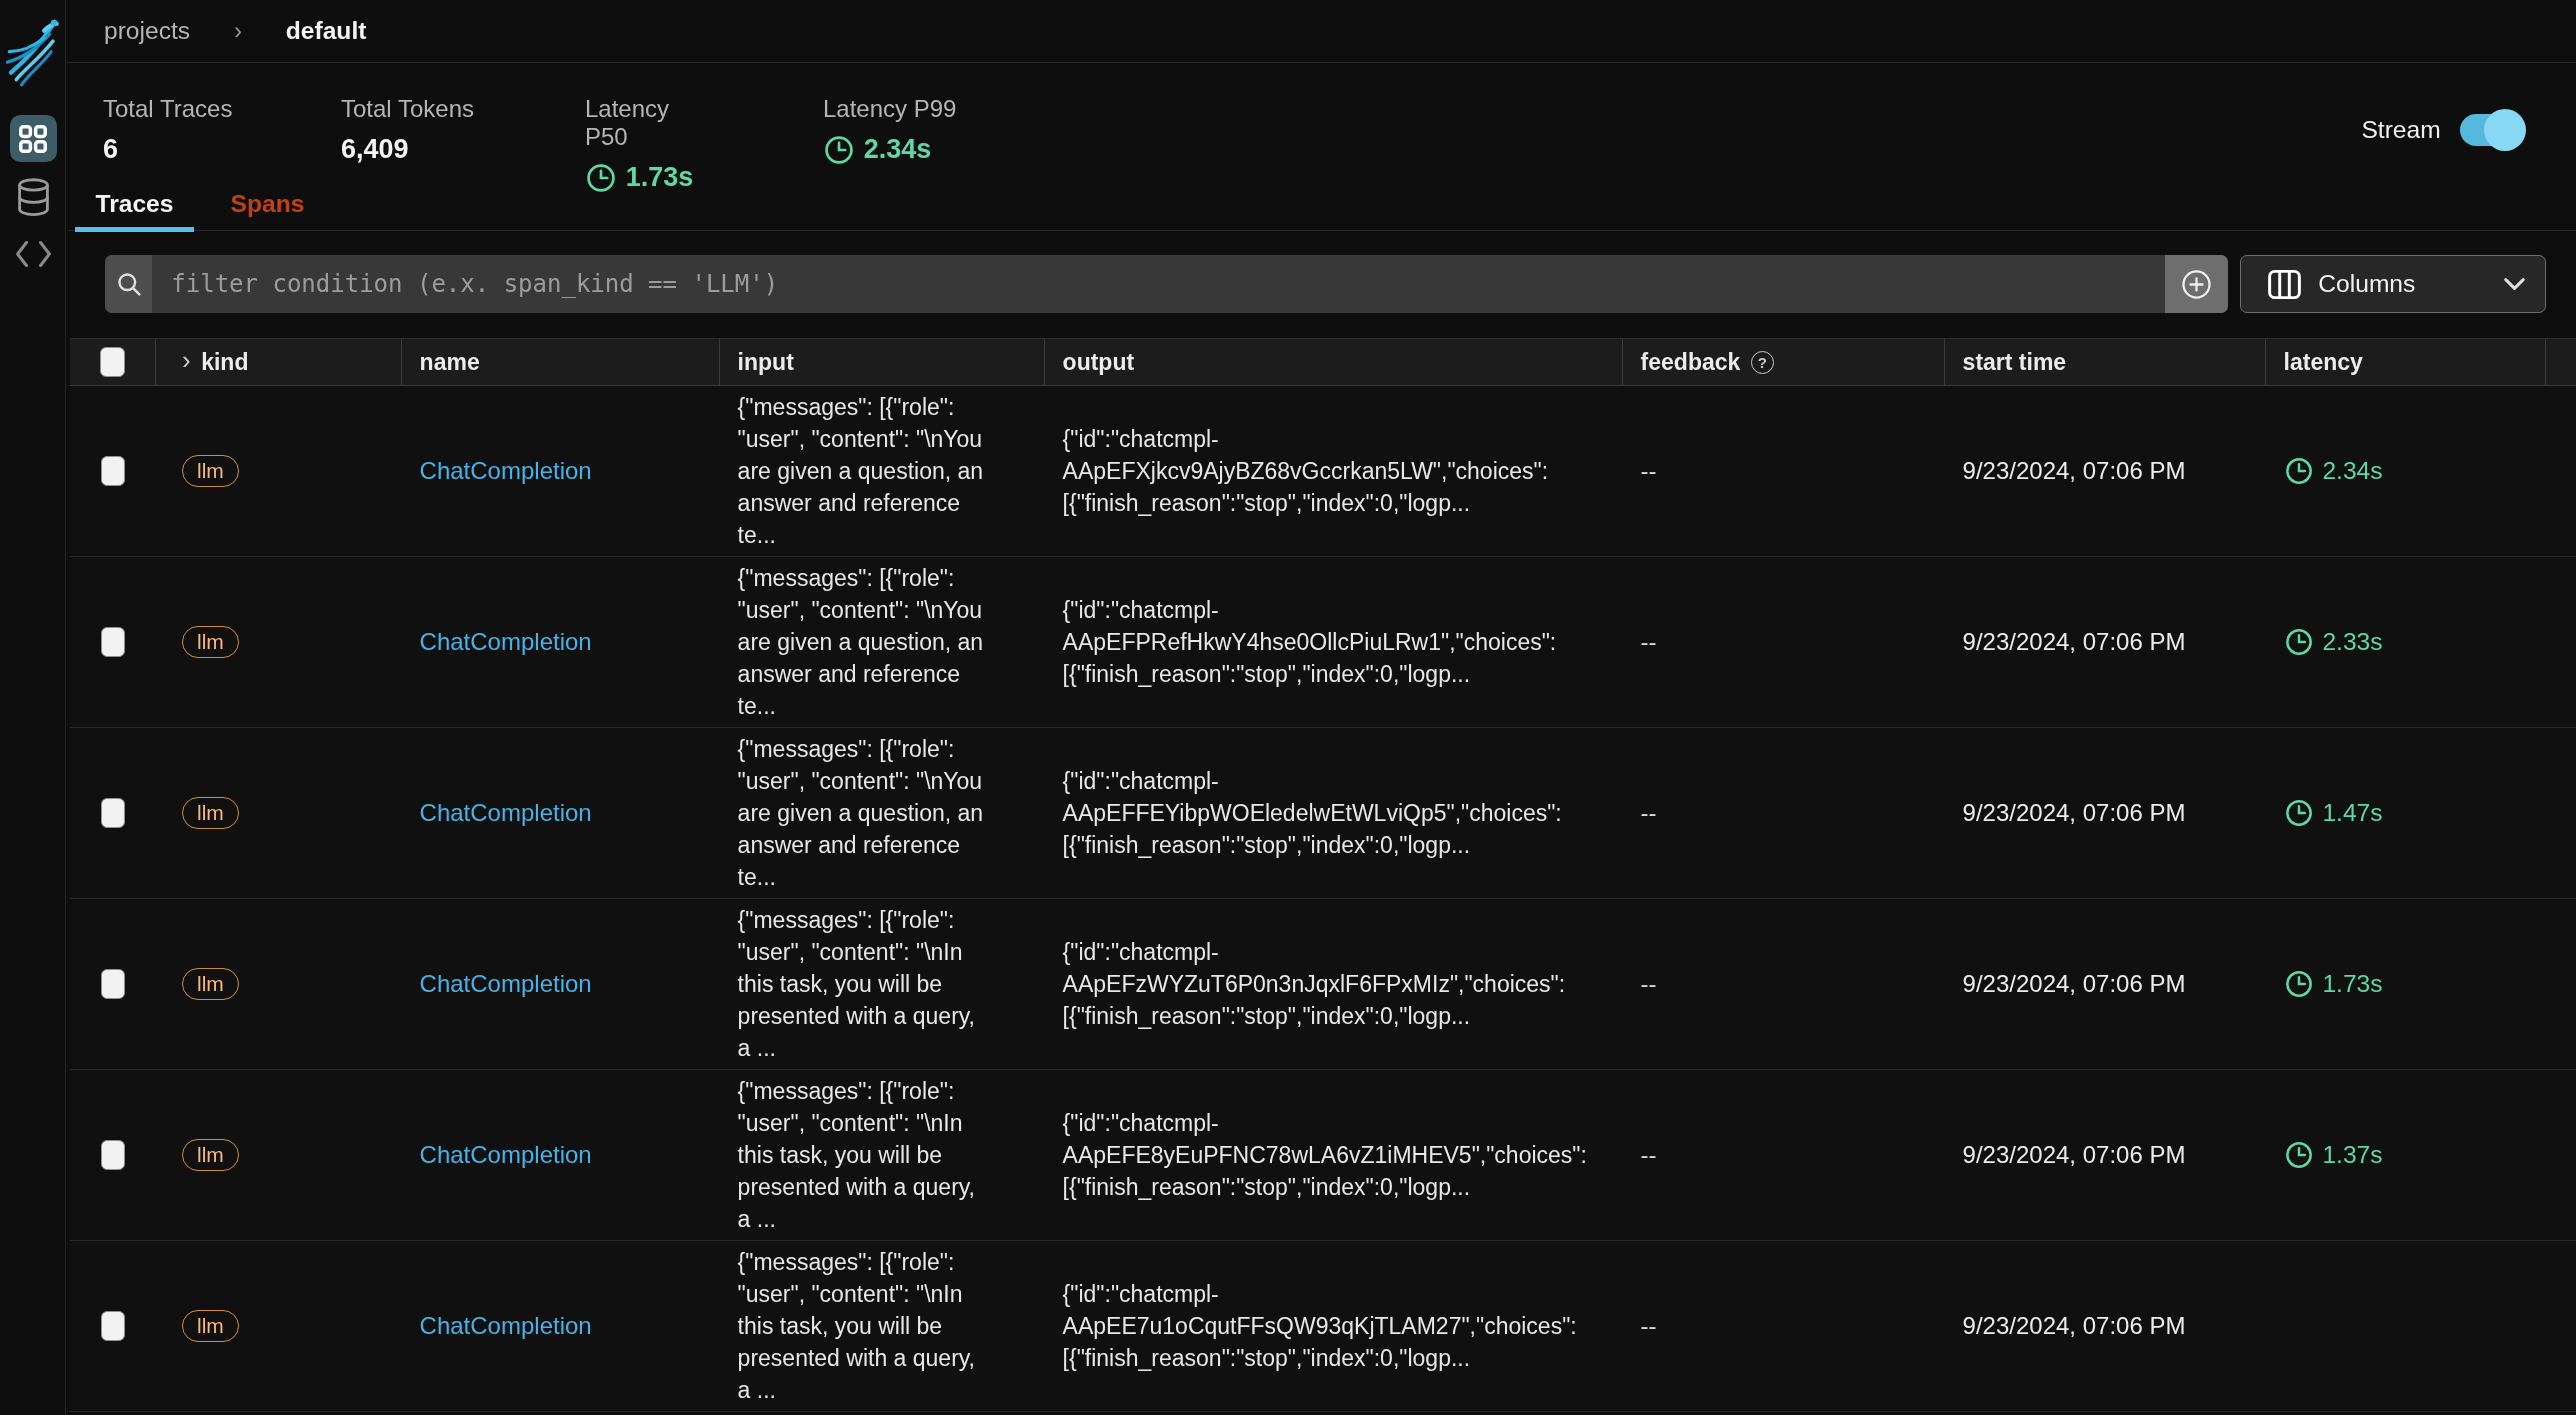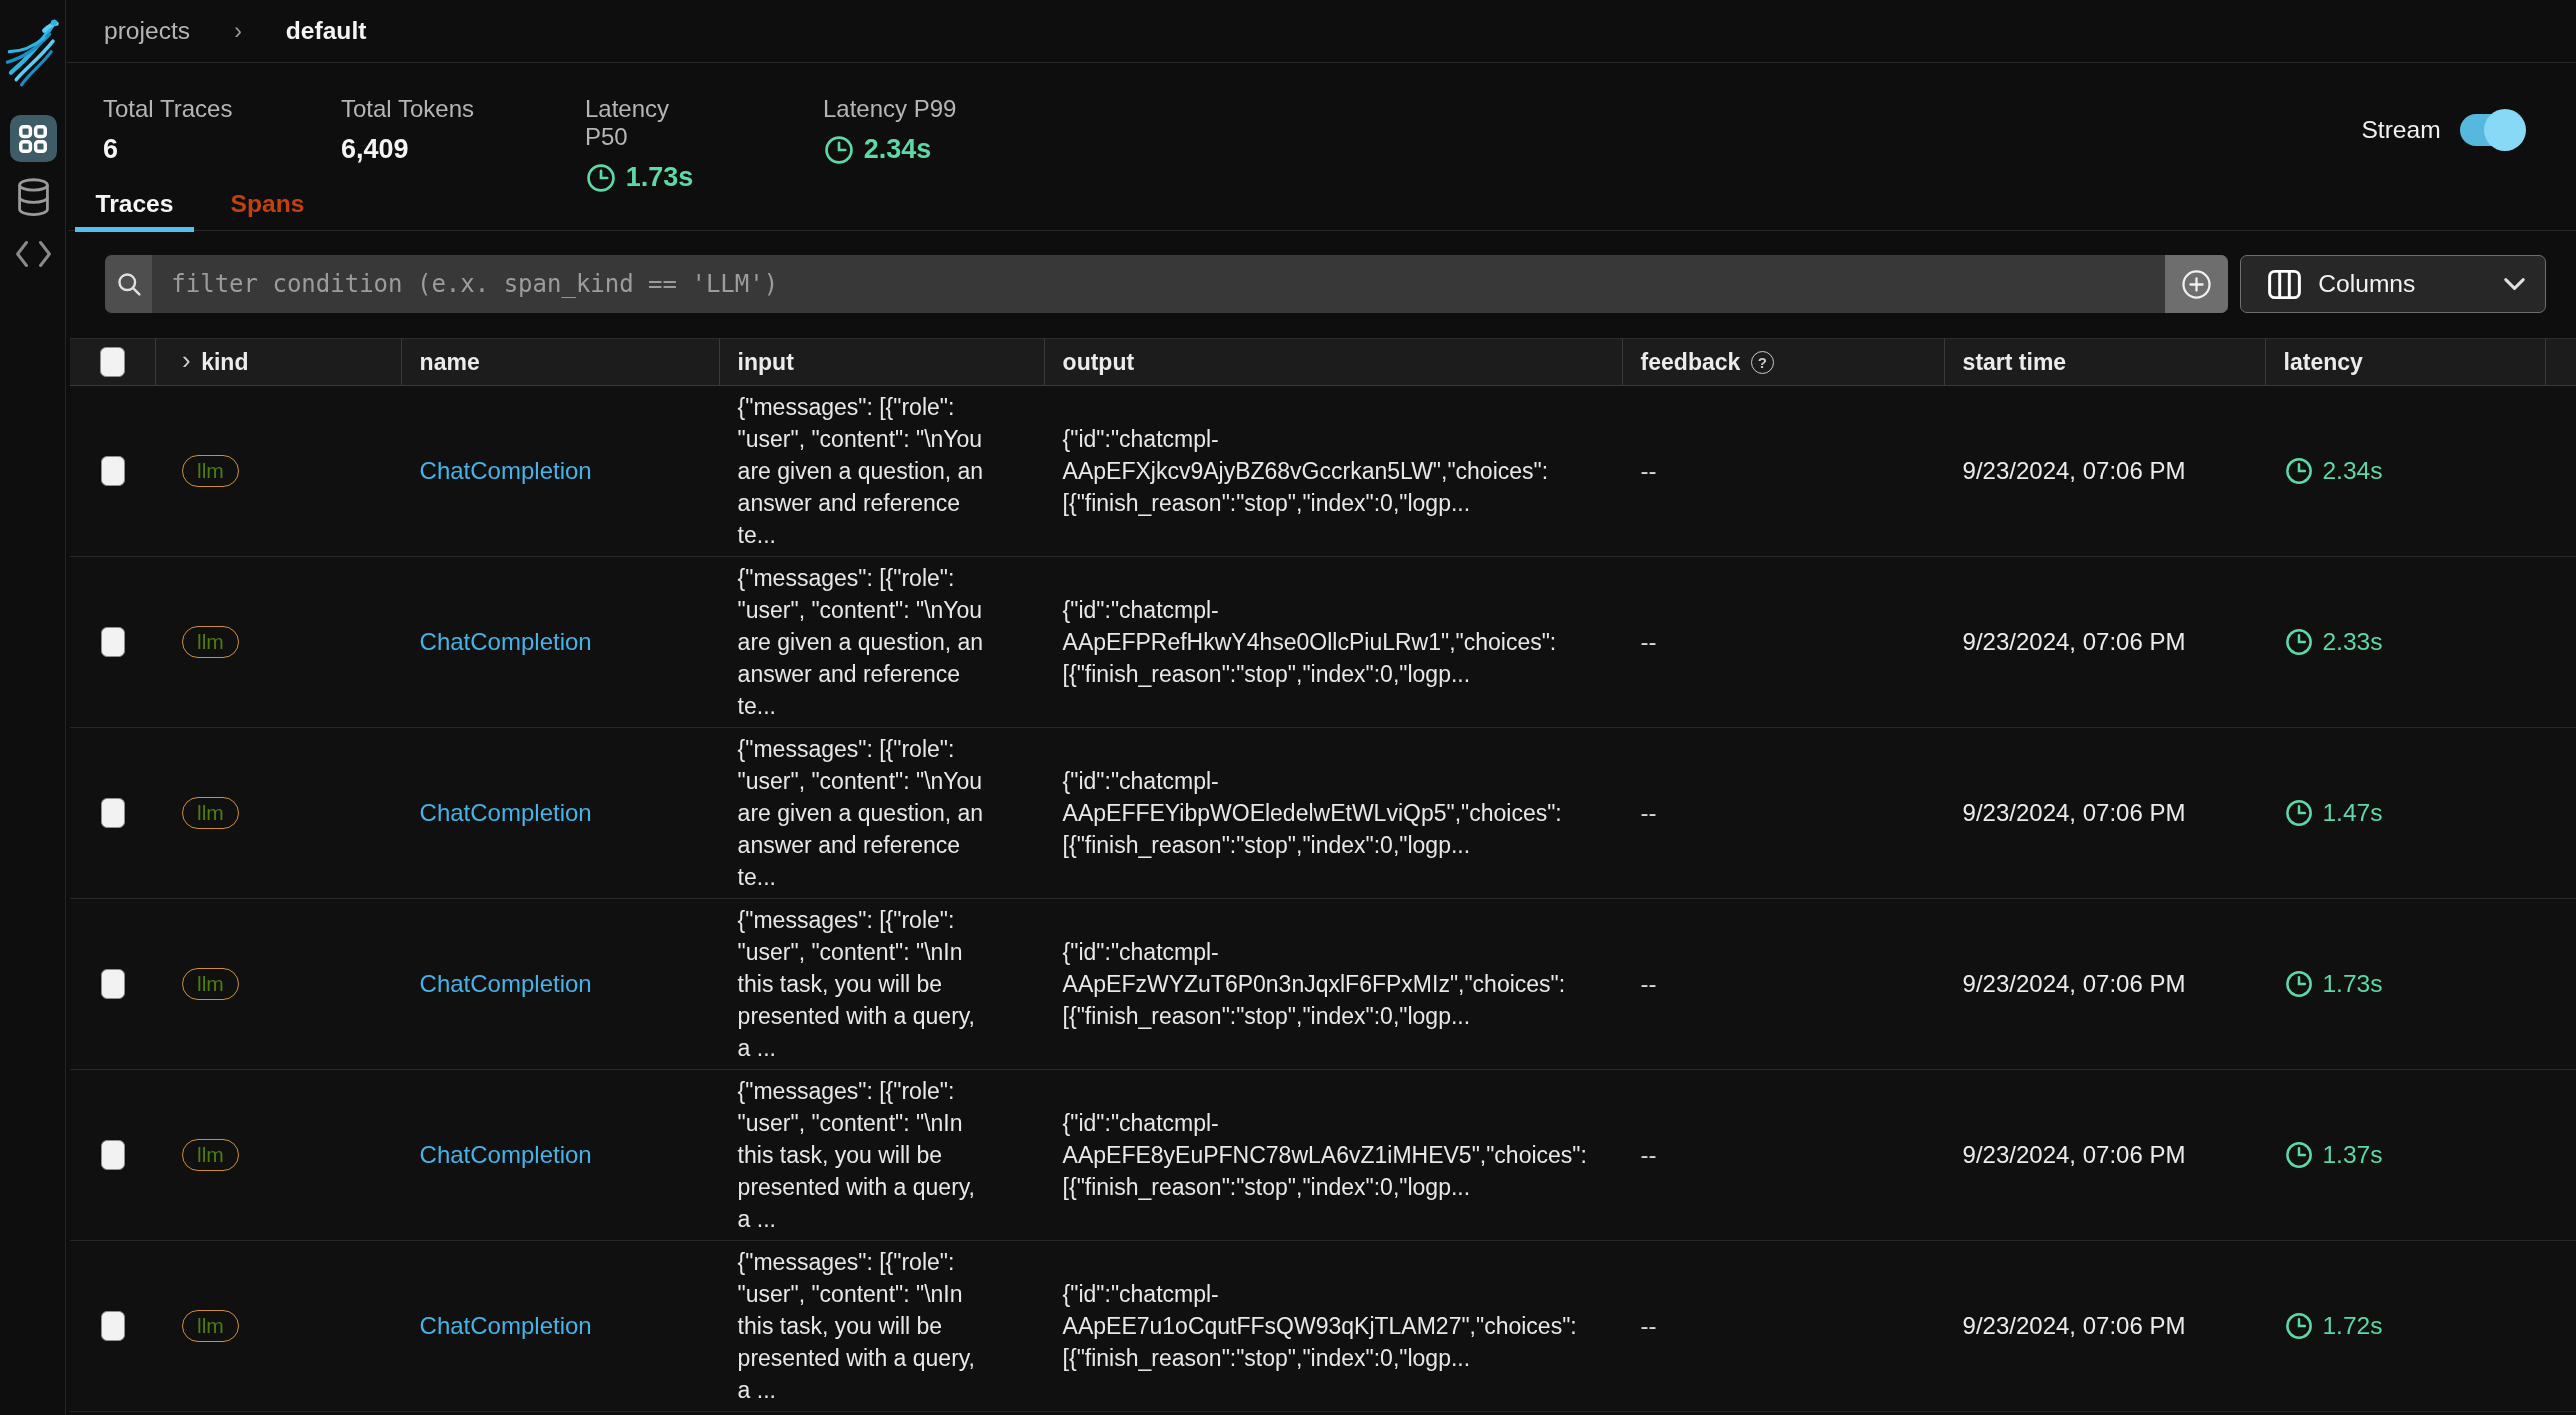--- a/index.html
+++ b/index.html
@@ -81,21 +81,21 @@
   .c-name  { width:318px; }
   .c-input { width:325px; }
   .c-output{ width:578px; }
   .c-feed  { width:322px; }
   .c-time  { width:321px; }
   .c-lat   { width:280px; }
   .c-gutter{ width:30px; border-right:none !important; }
 
   .checkbox { width:24.6px; height:30px; background:#f2f2f2; border:1.8px solid #8f8f8f; border-radius:6.1px; cursor:pointer; }
   .kind-chev { color:#cfcfcf; font-weight:400; font-size:26px; margin-right:10.5px; margin-top:-3.5px; }
-  .badge-llm { border:1.8px solid #cf8f35; color:#4d7c0f; border-radius:16px; padding:3.5px 14px 5.3px;
+  .badge-llm { border:1.8px solid #cf8f35; color:#fdba74; border-radius:16px; padding:3.5px 14px 5.3px;
                font-size:21px; line-height:1; }
   .name-link { font-size:24px; color:#45b3e8; cursor:pointer; }
   .io-text { font-size:23px; line-height:32px; color:#e8e8e8; white-space:pre-wrap; }
   .feed-val { font-size:24px; color:#d8d8d8; }
   .time-val { font-size:24px; color:#ececec; }
   .lat { display:flex; align-items:center; color:#5cd9a6; font-size:24.6px; }
   .lat svg { margin-right:8.8px; }
   .q-circle { width:23px; height:23px; border:1.8px solid #c9c9c9; border-radius:50%; margin-left:10.5px;
               display:flex; align-items:center; justify-content:center; font-size:15px; font-weight:700; color:#c9c9c9; }
 </style>
@@ -477,26 +477,17 @@
       <span class="io-text">{"id":"chatcmpl-
 AApEE7u1oCqutFFsQW93qKjTLAM27","choices":
 [{"finish_reason":"stop","index":0,"logp...</span>
     </div>
     <div class="cell c-feed">
       <span class="feed-val">--</span>
     </div>
     <div class="cell c-time">
       <span class="time-val">9/23/2024, 07:06 PM</span>
     </div>
-    <div class="cell c-lat">
-      <span class="lat">
-        <svg width="30" height="30" viewBox="0 0 36 36">
-          <circle cx="18" cy="18" r="14" fill="none" stroke="#5cd9a6" stroke-width="3"></circle>
-          <path d="M18 10 v8 h7" fill="none" stroke="#5cd9a6" stroke-width="3" stroke-linecap="round"></path>
-        </svg>
-        <span>1.72s</span>
-      </span>
-    </div>
     <div class="cell c-gutter"></div>
   </div>
     </div>
 </div>
 
 
 </body></html>

